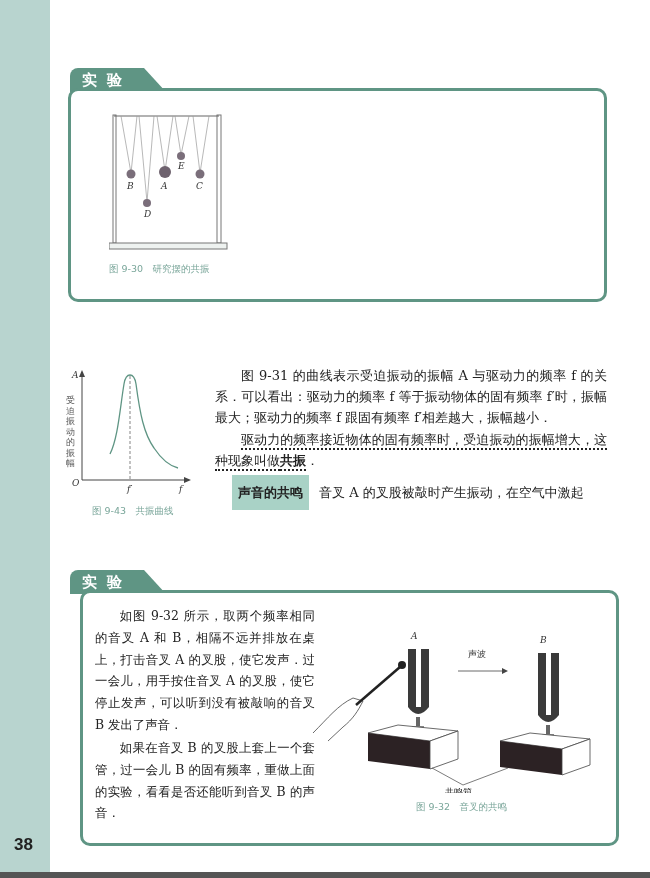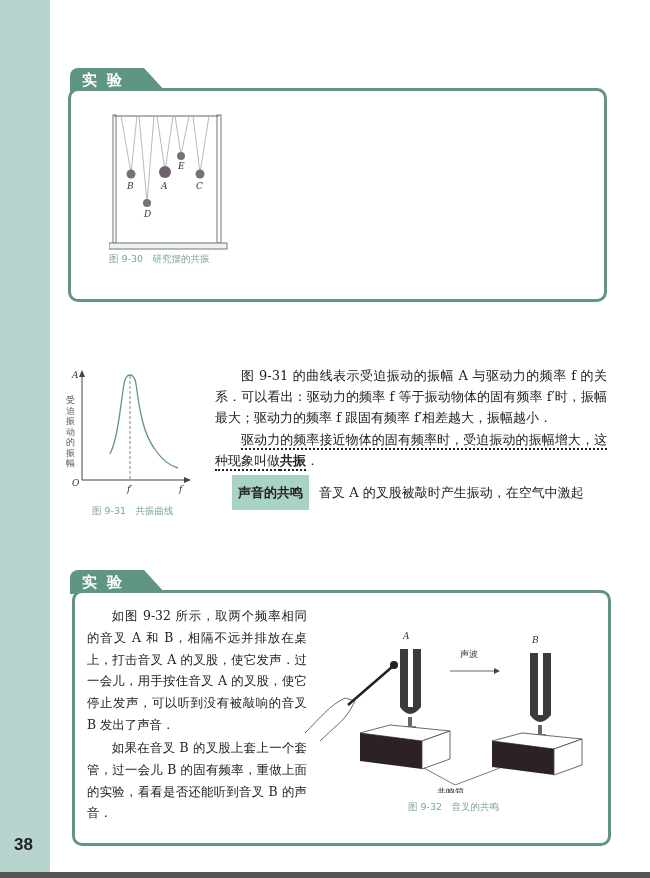--- a/index.html
+++ b/index.html
@@ -51,48 +51,48 @@
     <circle cx="56" cy="61" r="6" fill="#6e626e"></circle>
     <circle cx="72" cy="45" r="4" fill="#7a6e7a"></circle>
     <circle cx="91" cy="63" r="4.5" fill="#7a6e7a"></circle>
     <text x="18" y="78" font-size="9" font-style="italic" fill="#333">B</text>
     <text x="35" y="106" font-size="9" font-style="italic" fill="#333">D</text>
     <text x="52" y="78" font-size="9" font-style="italic" fill="#333">A</text>
     <text x="69" y="58" font-size="9" font-style="italic" fill="#333">E</text>
     <text x="87" y="78" font-size="9" font-style="italic" fill="#333">C</text>
     <rect x="0" y="132" width="118" height="6" fill="#eef2f0" stroke="#777" stroke-width="1"></rect>
   </svg>
-  <div class="caption" style="left:38px; top:162px;">图 9-30　研究摆的共振</div>
+  <div class="caption" style="left:38px; top:172px;">图 9-30　研究摆的共振</div>
 </div>
 
 <svg width="135" height="130" style="position:absolute; left:66px; top:368px;" viewBox="0 0 135 130">
   <line x1="16" y1="112" x2="16" y2="4" stroke="#444" stroke-width="1"></line>
   <polygon points="16,2 13,9 19,9" fill="#444"></polygon>
   <line x1="16" y1="112" x2="122" y2="112" stroke="#444" stroke-width="1"></line>
   <polygon points="125,112 118,109 118,115" fill="#444"></polygon>
   <line x1="64" y1="8" x2="64" y2="112" stroke="#666" stroke-width="0.8" stroke-dasharray="3,2"></line>
   <path d="M 44,86 C 52,70 54,40 58,16 C 60,4 68,4 70,16 C 74,46 78,66 88,80 C 96,92 104,98 112,100" fill="none" stroke="#5f9584" stroke-width="1.3"></path>
   <text x="6" y="10" font-size="9" font-style="italic" fill="#333">A</text>
   <text x="6" y="118" font-size="9" font-style="italic" fill="#333">O</text>
   <text x="61" y="124" font-size="9" font-style="italic" fill="#333">f′</text>
   <text x="113" y="124" font-size="9" font-style="italic" fill="#333">f</text>
 </svg>
 <div style="position:absolute; left:66px; top:395px; width:10px; font-size:9px; line-height:10.5px; color:#555; font-family:Liberation Serif, serif; word-break:break-all;">受迫振动的振幅</div>
-<div class="caption" style="left:92px; top:505px;">图 9-31　共振曲线</div>
+<div class="caption" style="left:92px; top:505px;">图 9-43　共振曲线</div>
 
 <div class="body-text indent" style="left:215px; top:365px; width:392px; font-size:13px; line-height:21px;">图 9-31 的曲线表示受迫振动的振幅 A 与驱动力的频率 f 的关系．可以看出：驱动力的频率 f 等于振动物体的固有频率 f′时，振幅最大；驱动力的频率 f 跟固有频率 f′相差越大，振幅越小．</div>
 <div class="body-text indent" style="left:215px; top:429px; width:392px; font-size:13px; line-height:21px;">
   <span class="dots">驱动力的频率接近物体的固有频率时，受迫振动的振幅增大，这种现象叫做</span><span class="dots keyword">共振</span><span>．</span>
 </div>
 <div class="body-text" style="left:232px; top:475px; width:380px; font-size:13px; line-height:21px;">
   <span class="highlight">声音的共鸣</span><span>音叉 A 的叉股被敲时产生振动，在空气中激起</span>
 </div>
 
 <div class="exp-tab" style="left:70px; top:570px; width:62px;">实验</div>
-<div class="exp-box" style="left:72px; top:590px; width:533px; height:250px;text-decoration:underline;">
+<div class="exp-box" style="left:80px; top:590px; width:533px; height:250px;text-decoration:underline;">
   <div class="body-text indent" style="left:12px; top:12px; width:220px; line-height:21.8px;">如图 9-32 所示，取两个频率相同的音叉 A 和 B，相隔不远并排放在桌上，打击音叉 A 的叉股，使它发声．过一会儿，用手按住音叉 A 的叉股，使它停止发声，可以听到没有被敲响的音叉 B 发出了声音．</div>
   <div class="body-text indent" style="left:12px; top:144px; width:220px; line-height:21.8px;">如果在音叉 B 的叉股上套上一个套管，过一会儿 B 的固有频率，重做上面的实验，看看是否还能听到音叉 B 的声音．</div>
 
   <svg width="290" height="170" style="position:absolute; left:225px; top:30px;" viewBox="0 0 290 170">
 
     <path d="M 5,110 C 20,95 30,82 45,75 L 55,78 C 50,88 45,96 35,104 L 20,118" fill="none" stroke="#444" stroke-width="0.8"></path>
     <line x1="48" y1="82" x2="92" y2="44" stroke="#222" stroke-width="2.5"></line>
     <circle cx="94" cy="42" r="4" fill="#222"></circle>
 
     <rect x="100" y="26" width="8" height="58" fill="#3a3a3a"></rect>

